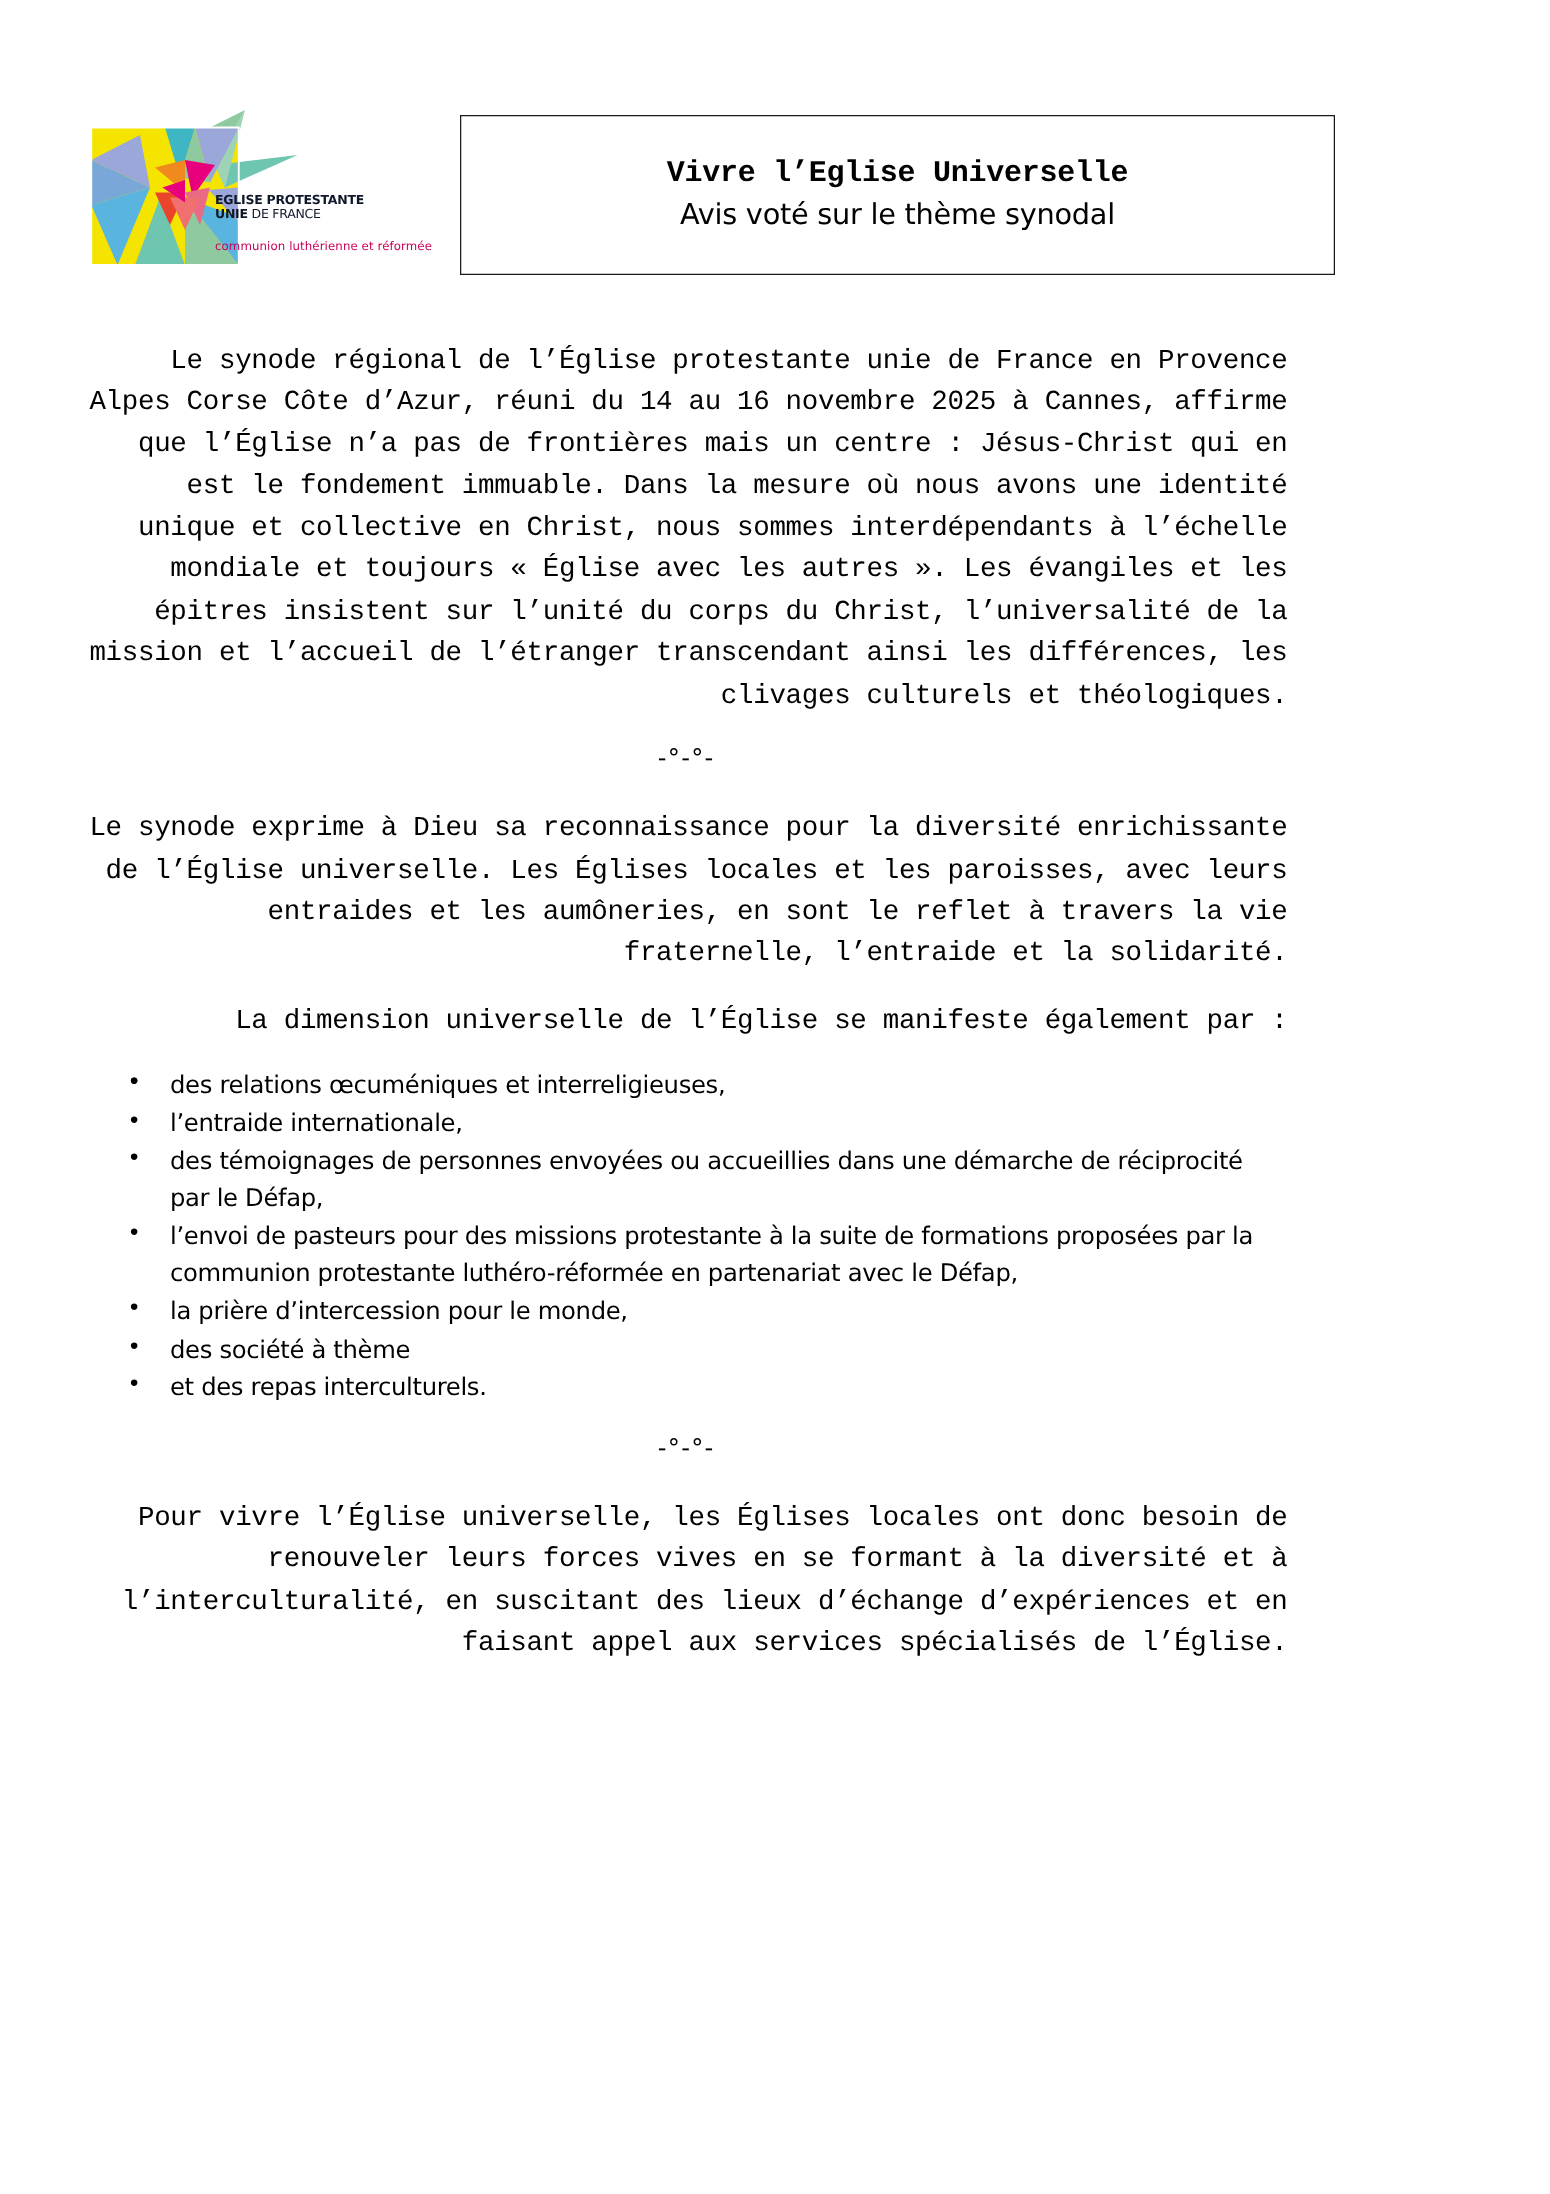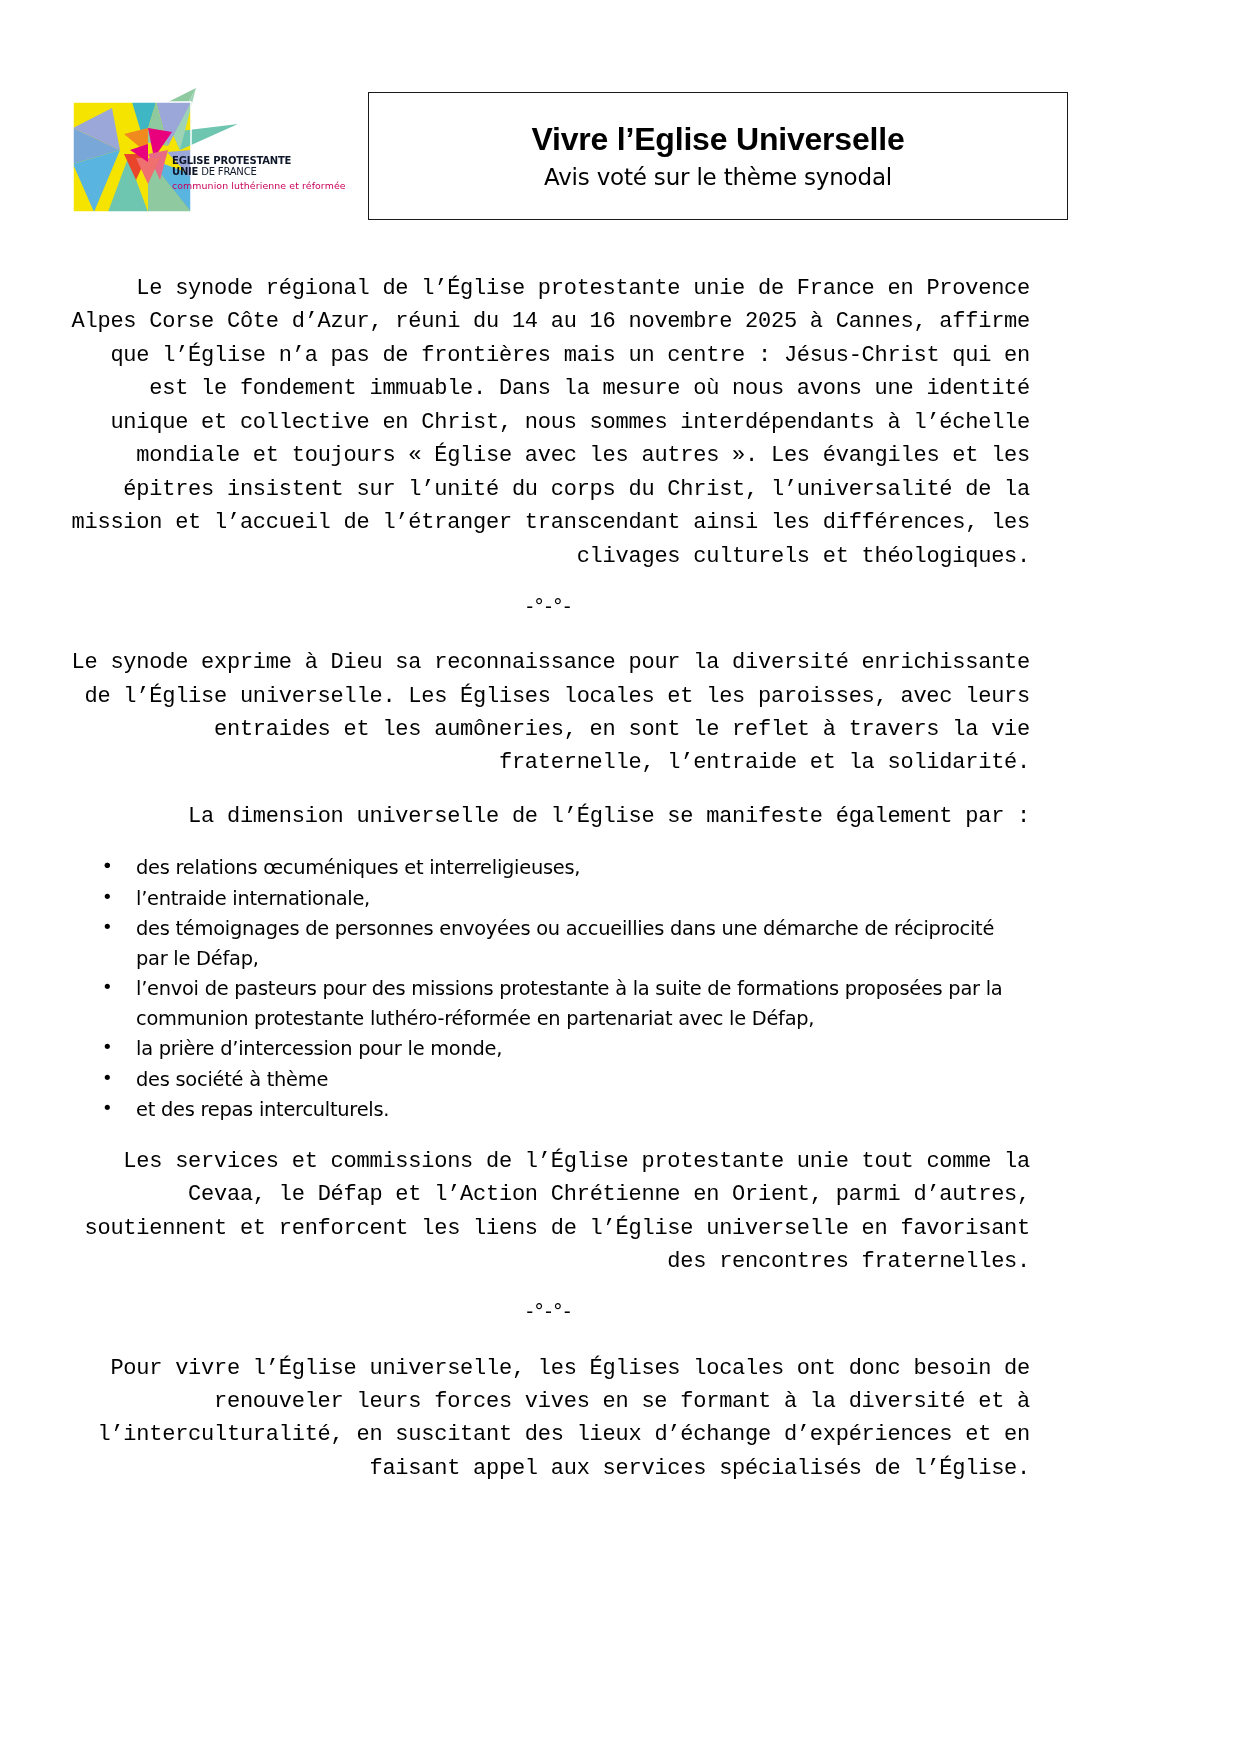--- a/index.html
+++ b/index.html
@@ -59,41 +59,41 @@
     white-space: nowrap;
   }
   .logo-line2 .light {
     font-weight: normal;
   }
   .logo-tagline {
     font-family: "DejaVu Sans", sans-serif;
     font-size: 9.4px;
     color: #c9005a;
     letter-spacing: 0.1px;
-    margin-top: 2px;
+    margin-top: 14px;
     white-space: nowrap;
   }
 
   .title-box {
     position: absolute;
     left: 368px;
     top: 10px;
     width: 700px;
     height: 128px;
     border: 1.3px solid #1a1a1a;
     box-sizing: border-box;
     display: flex;
     flex-direction: column;
     align-items: center;
     justify-content: center;
   }
   .doc-title {
-    font-family: Liberation Sans, sans-serif;
+    font-family: Liberation Mono, monospace;
     font-weight: bold;
-    font-size: 32px;
+    font-size: 24px;
     line-height: 1.22;
     text-align: left;
     letter-spacing: -0.2px;
   }
   .doc-subtitle {
     font-family: "DejaVu Sans", sans-serif;
     font-weight: normal;
     font-size: 23px;
     line-height: 1.25;
     text-align: center;
@@ -218,21 +218,20 @@
       <li><span class="bullet-dot">•</span></li>
       <li><span class="bullet-dot">•</span><span>des relations œcuméniques et interreligieuses,</span></li>
       <li><span class="bullet-dot">•</span><span>l’entraide internationale,</span></li>
       <li><span class="bullet-dot">•</span><span>des témoignages de personnes envoyées ou accueillies dans une démarche de réciprocité par le Défap,</span></li>
       <li><span class="bullet-dot">•</span><span>l’envoi de pasteurs pour des missions protestante à la suite de formations proposées par la communion protestante luthéro-réformée en partenariat avec le Défap,</span></li>
       <li><span class="bullet-dot">•</span><span>la prière d’intercession pour le monde,</span></li>
       <li><span class="bullet-dot">•</span><span>des société à thème</span></li>
       <li><span class="bullet-dot">•</span><span>et des repas interculturels.</span></li>
     </ul>
 
-    <p class="para">Les services et commissions de l’Église protestante unie tout comme la Cevaa, le Défap et l’Action Chrétienne en Orient, parmi d’autres, soutiennent et renforcent les liens de l’Église universelle en favorisant des rencontres fraternelles.</p>
 
     <div class="sep">-°-°-</div>
 
 
     <p class="para">Pour vivre l’Église universelle, les Églises locales ont donc besoin de renouveler leurs forces vives en se formant à la diversité et à l’interculturalité, en suscitant des lieux d’échange d’expériences et en faisant appel aux services spécialisés de l’Église.</p>
 
   </div>
 </div>
 
 </body></html>

